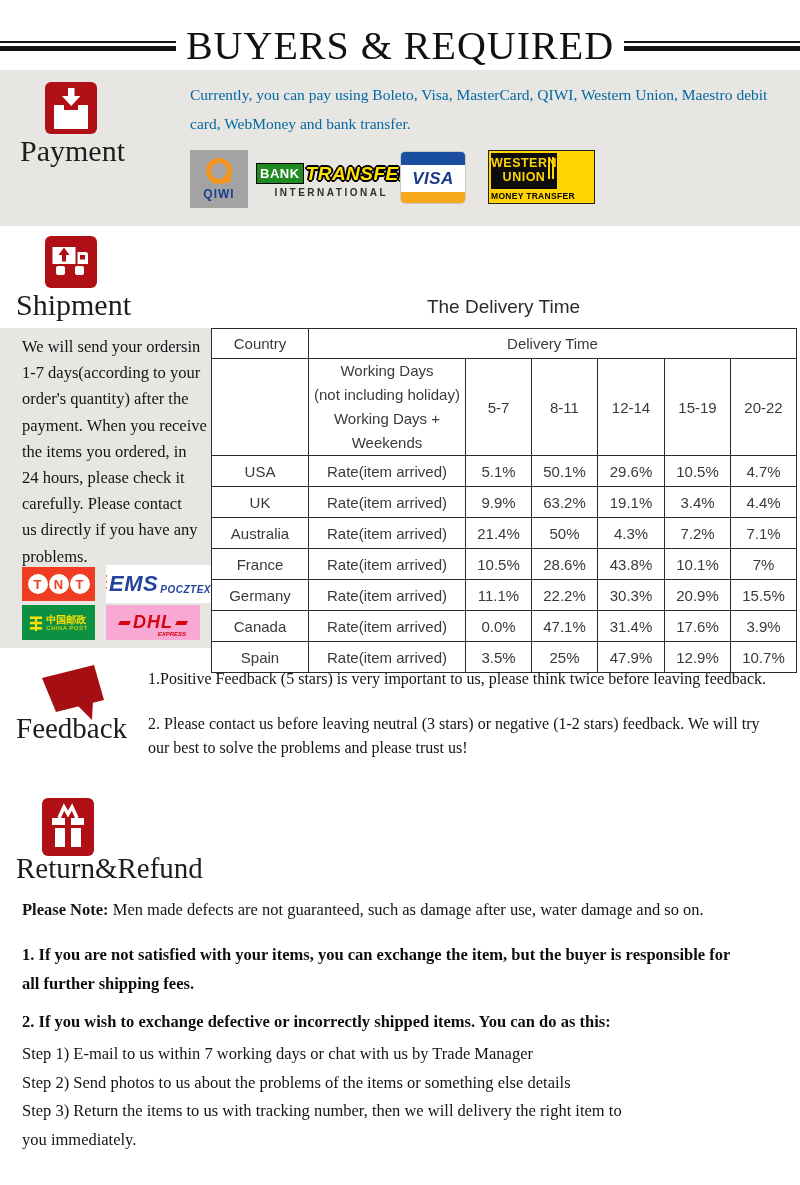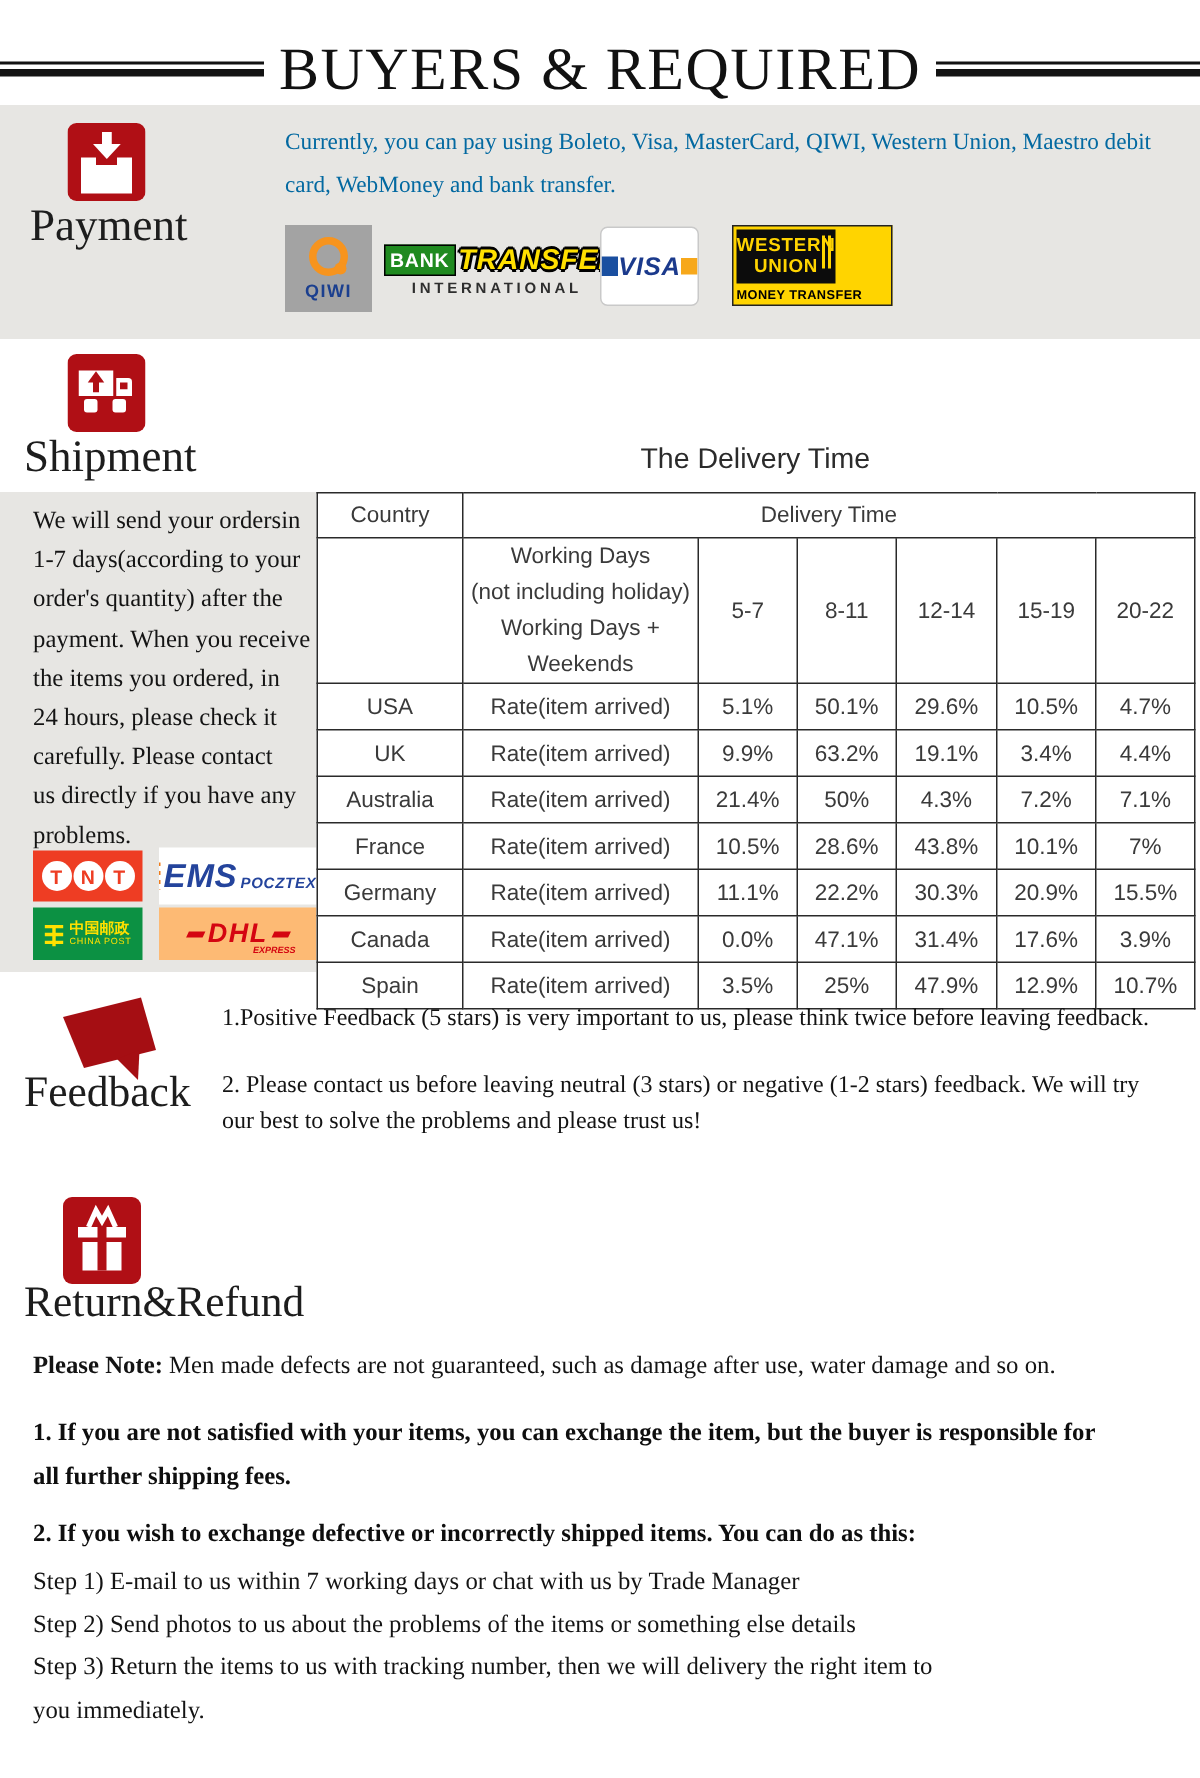--- a/index.html
+++ b/index.html
@@ -33,21 +33,21 @@
   .bt-bank { background:#1f8a1f; color:#fff; border:1px solid #000; font-family:"Liberation Sans",sans-serif;
              font-weight:bold; font-size:13px; padding:2px 3px; letter-spacing:0.5px; }
   .bt-transfer { font-family:"Liberation Sans",sans-serif; font-style:italic; font-weight:900;
                  font-size:19px; color:#ffe000; margin-left:2px; letter-spacing:0.5px;
                  text-shadow:-2px 0 #000, 2px 0 #000, 0 -2px #000, 0 2px #000, -1px -1px #000,
                              1px 1px #000, -1px 1px #000, 1px -1px #000; }
   .bt-intl { font-family:"Liberation Sans",sans-serif; font-weight:bold; font-size:10px;
              letter-spacing:2.5px; color:#2e2e2e; text-align:right; margin-top:2px; }
   
   .visa { left:400px; top:81px; width:66px; height:53px; background:#fff; border:1px solid #c9c9c9;
-          border-radius:5px; overflow:hidden; }
+          border-radius:5px; flex-direction:column; overflow:hidden; }
   .visa-top { width:100%; height:13px; background:#1a4fa0; }
   .visa-txt { flex:1; display:flex; align-items:center; font-family:"Liberation Sans",sans-serif;
               font-style:italic; font-weight:900; font-size:17px; color:#1b3a8c; letter-spacing:0.5px; }
   .visa-bot { width:100%; height:11px; background:#f7a81b; }
   
   .wu { left:488px; top:80px; width:107px; height:54px; background:#ffd400; border:1px solid #222;
         flex-direction:column; align-items:flex-start; padding:2px; }
   .wu-black { position:relative; flex:1; background:#0c0c0c; color:#ffd400; text-align:center;
               font-family:"Liberation Sans",sans-serif; font-weight:900; font-size:12.5px;
               line-height:1.15; padding-top:3px; letter-spacing:0.5px; }
@@ -75,21 +75,21 @@
                  background:repeating-linear-gradient(180deg,#f07c1a 0 2.5px, transparent 2.5px 6px); }
   .ems-txt { font-family:"Liberation Sans",sans-serif; font-style:italic; font-weight:900;
              font-size:22px; color:#24449c; letter-spacing:0.5px; }
   .ems-sub { font-family:"Liberation Sans",sans-serif; font-style:italic; font-weight:800;
              font-size:10px; color:#24449c; margin:10px 0 0 2px; letter-spacing:0.5px; }
   .cpost { left:22px; top:277px; width:73px; height:35px; background:#0c9143; gap:3px; }
   .cp-col { display:flex; flex-direction:column; }
   .cp-cn { font-size:10px; font-weight:bold; color:#ffe000; line-height:1.1;
            font-family:"Liberation Sans",sans-serif; }
   .cp-en { font-size:6px; color:#ffe000; font-family:"Liberation Sans",sans-serif; letter-spacing:0.5px; }
-  .dhl { left:106px; top:277px; width:105px; height:35px; background:#fdba74; position:absolute; }
+  .dhl { left:106px; top:277px; width:94px; height:35px; background:#f9a8d4; position:absolute; }
   .dhl-txt { font-family:"Liberation Sans",sans-serif; font-style:italic; font-weight:900;
              font-size:18px; color:#d40511; letter-spacing:1px; }
   .dhl-dash { width:11px; height:4px; background:#d40511; margin:0 3px;
               box-shadow:0 0 0 0 transparent; transform:skewX(-25deg); }
   .dhl-sub { position:absolute; right:14px; bottom:3px; font-family:"Liberation Sans",sans-serif;
              font-style:italic; font-weight:bold; font-size:6px; color:#d40511; }
 
   
   table.dlv { position:absolute; left:211px; top:328px; width:585px; border-collapse:collapse;
               table-layout:fixed; font-family:"Liberation Sans",sans-serif; color:#3a3a3a;

